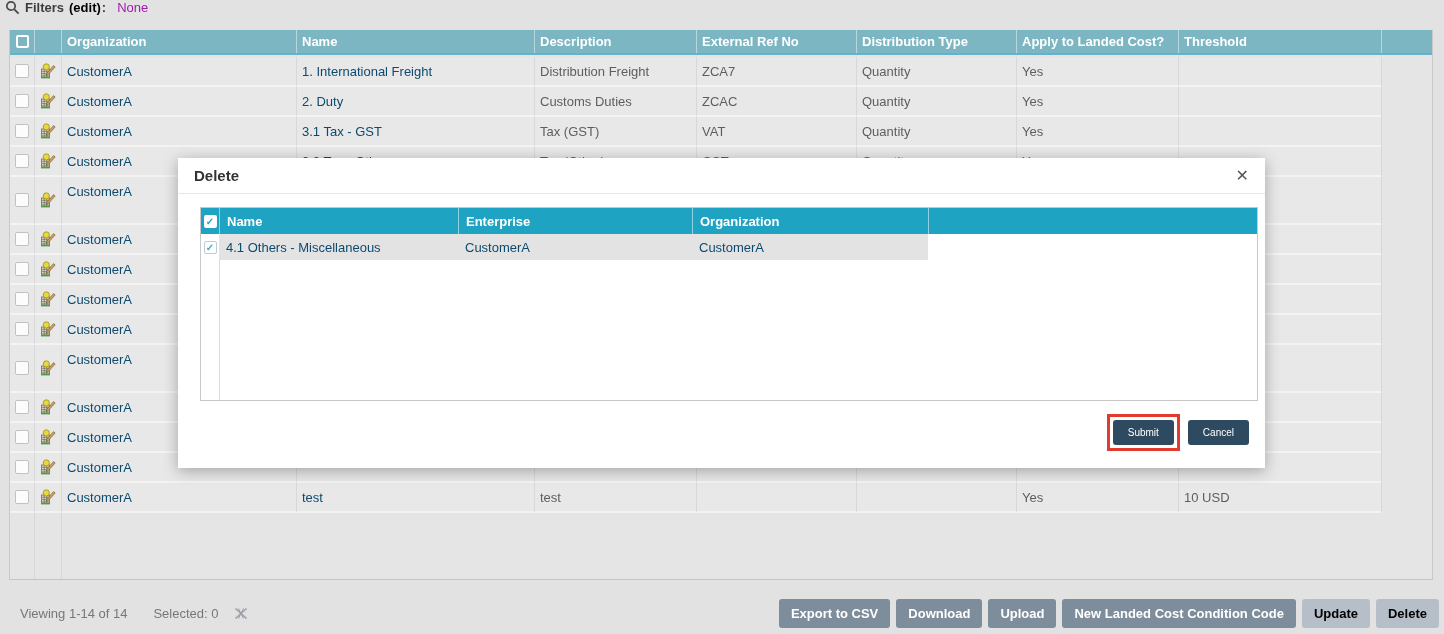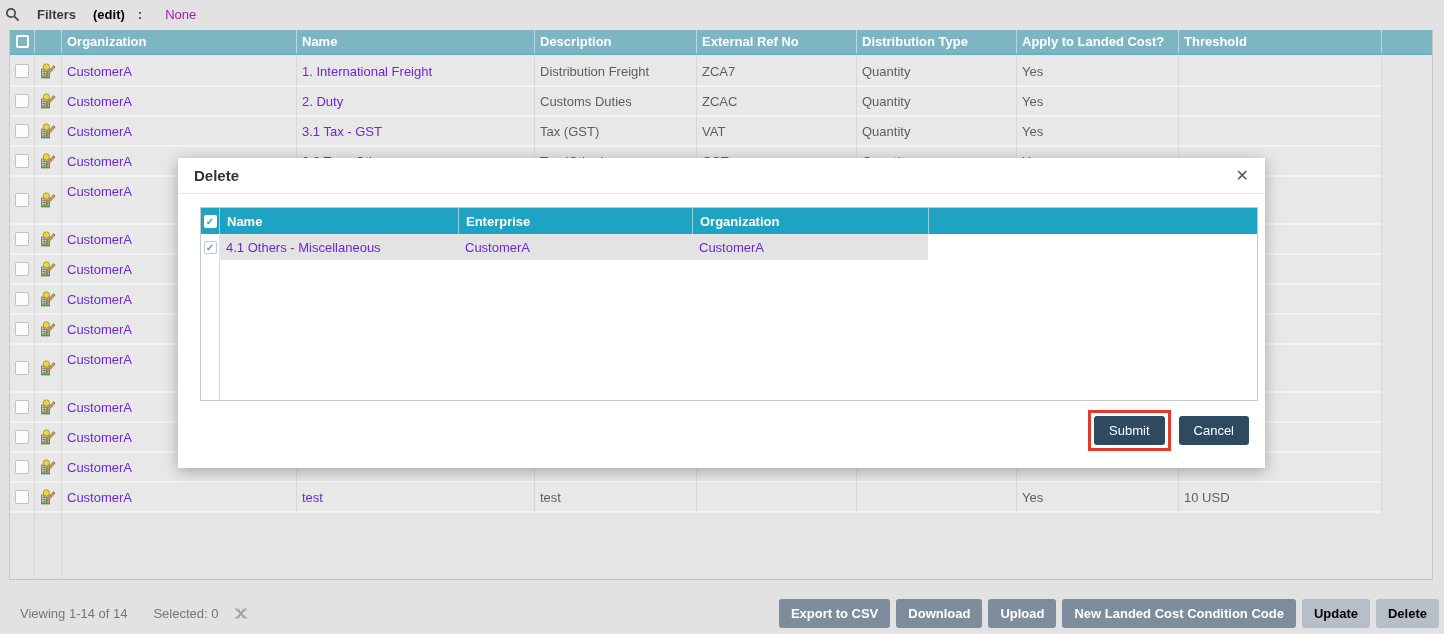--- a/index.html
+++ b/index.html
@@ -2,21 +2,21 @@
 <html><head>
 <meta charset="utf-8">
 <style>
   * { box-sizing: border-box; margin: 0; padding: 0; }
   html,body { width:1444px; height:634px; overflow:hidden; }
   body { font-family:"Liberation Sans", sans-serif; font-size:13px; background:#e2e2e2; position:relative; }
 
   .screen { position:absolute; inset:0; }
 
   
-  .filter-bar { position:absolute; left:0; top:0; width:100%; height:28px; display:flex; align-items:center; padding-left:5px; gap:17px; }
+  .filter-bar { position:absolute; left:0; top:0; width:100%; height:28px; display:flex; padding-left:5px; gap:5px; }
   .filter-bar .flabel { font-weight:bold; color:#3c3c3c; }
   .filter-bar .fedit { color:#000000; font-weight:bold; cursor:pointer; }
   .filter-bar .fsep { font-weight:bold; color:#3c3c3c; margin-left:-4px; }
   .filter-bar .fval { color:#a21caf; margin-left:6px; }
 
   
   .table-wrap { position:absolute; left:9px; top:30px; width:1424px; height:550px; background:#e5e5e5;
                 border-left:1px solid #c9c9c9; border-right:1px solid #c9c9c9; border-bottom:1px solid #c4c4c4; }
   .grid { display:grid; grid-template-columns:24px 27px 235px 238px 162px 160px 160px 162px 203px 51px; }
   .thead { position:absolute; left:0; top:0; width:100%; height:25px; background:#7db6c3; border-bottom:2px solid #62b3cb; }
@@ -29,21 +29,21 @@
   .row { height:30px; }
   .row.tall { height:48px; }
   .cell { display:flex; align-items:center; padding-left:5px; color:#5e5e5e;
           border-left:1px solid #d8d8d8; border-bottom:2px solid #f3f3f3; overflow:hidden; white-space:nowrap; background:#e8e8e8; }
   .cell:first-child { border-left:none; justify-content:center; padding-left:0; }
   .cicon { justify-content:center; padding-left:0; }
   .clast { background:#e5e5e5; border-bottom:2px solid transparent; }
   .row.tall .corg { align-items:flex-start; padding-top:7px; }
   .cb { width:14px; height:14px; background:#fcfcfc; border:1px solid #c2c2c2; border-radius:2px;
         display:flex; align-items:center; justify-content:center; font-size:11px; cursor:pointer; }
-  .link { color:#6d28d9; cursor:pointer; }
+  .link { color:#0c4a6e; cursor:pointer; }
   .filler-lines { position:absolute; left:0; bottom:0; top:482px; width:100%; }
   .vline { position:absolute; top:0; bottom:0; width:1px; background:#d8d8d8; }
 
   
   .modal { position:absolute; left:178px; top:158px; width:1087px; height:310px; background:#ffffff;
            box-shadow:0 3px 14px rgba(0,0,0,.3); z-index:50; }
   .modal-title-bar { height:36px; border-bottom:1px solid #e6e6e6; display:flex; align-items:center; padding:0 16px; }
   .modal-title { font-size:15px; font-weight:bold; color:#333333; }
   .modal-close { margin-left:auto; font-size:16px; color:#555; cursor:pointer; line-height:1; }
   .dlg-table { position:relative; margin:13px 22px 0 22px; width:1058px; height:194px; border:1px solid #c8c8c8; background:#fff; }
@@ -55,21 +55,21 @@
   .dlg-cb { width:13px; height:13px; background:#fff; border-radius:2px; display:flex; align-items:center;
             justify-content:center; font-size:10px; font-weight:bold; color:#1fa3c2; cursor:pointer; }
   .dlg-selline { position:absolute; left:18px; top:26px; bottom:0; width:1px; background:#d9d9d9; }
   .dlg-row { position:absolute; left:0; top:26px; width:100%; height:26px; }
   .dlg-row .dcell { display:flex; align-items:center; padding-left:7px; background:#e3e3e3; overflow:hidden; }
   .dlg-row .dcell:first-child { background:#ffffff; justify-content:center; padding-left:0; }
   .dlg-row .dcell.dlast { background:#ffffff; }
   .dlg-row .dlg-cb { border:1px solid #b9cdd6; color:#4a9fc7; }
   .modal-buttons { position:absolute; right:16px; bottom:17px; display:flex; align-items:center; gap:8px; }
   .btn-dark { background:#2e4a60; color:#ffffff; border:none; border-radius:3px; font-family:"Liberation Sans",sans-serif;
-              font-size:13px; padding:7px 15px; cursor:pointer; }
+              font-size:10px; padding:7px 15px; cursor:pointer; }
   .red-highlight { border:3px solid #e23a2c; padding:3px; }
 
   
   .footer { position:absolute; left:0; top:581px; width:100%; height:65px; display:flex; align-items:center; }
   .footer-left { display:flex; align-items:center; margin-left:20px; gap:26px; color:#777777; }
   .footer-buttons { margin-left:auto; margin-right:5px; display:flex; gap:6px; }
   .fbtn { background:#7e8d9b; color:#ffffff; border:none; border-radius:3px; font-family:"Liberation Sans",sans-serif;
           font-size:13px; font-weight:bold; padding:7px 12px; cursor:pointer; white-space:nowrap; }
   .fbtn.disabled { background:#b6bfc7; color:#000000; cursor:default; }
 </style>

